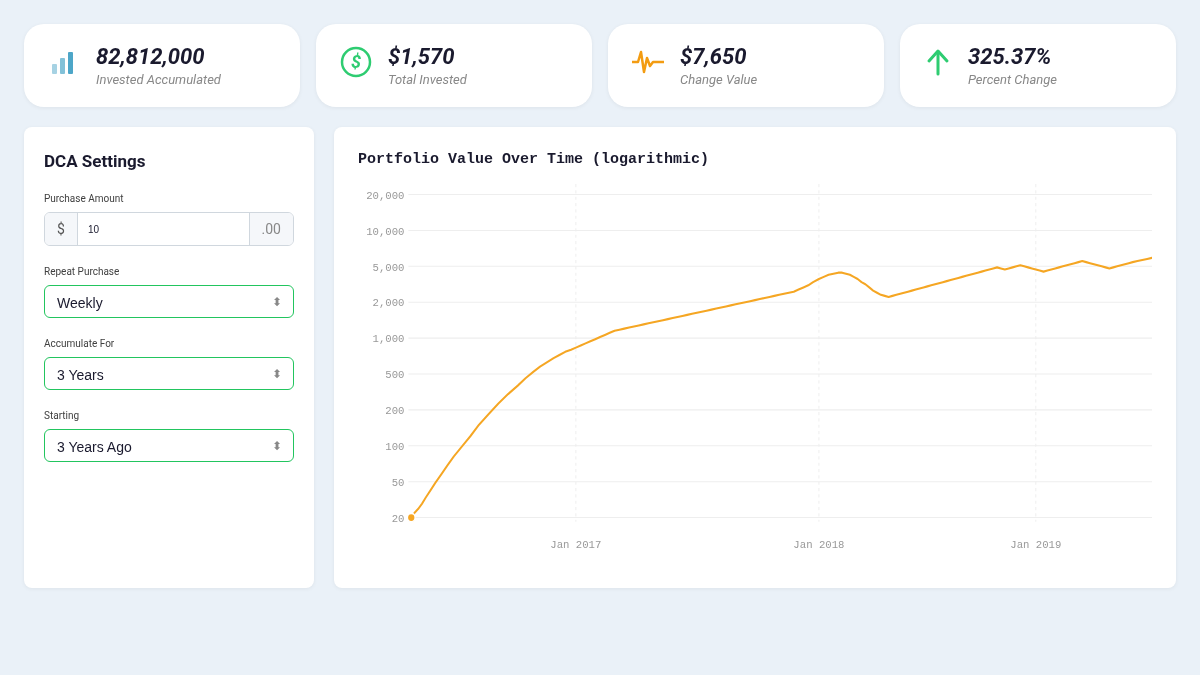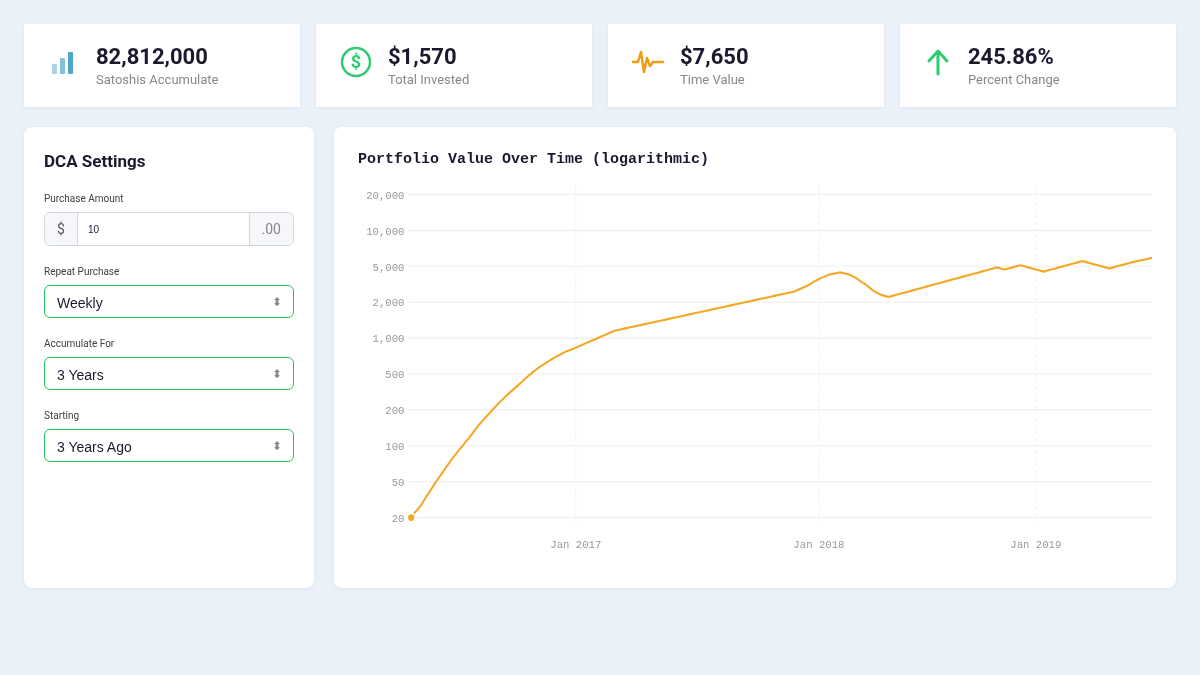--- a/index.html
+++ b/index.html
@@ -10,26 +10,27 @@
       min-height: 675px;
     }
     .top-cards {
       display: grid;
       grid-template-columns: repeat(4, 1fr);
       gap: 16px;
       margin-bottom: 20px;
     }
     .card {
       background: #fff;
-      border-radius: 0;
+      border-radius: 20px;
       padding: 20px 24px;
       display: flex;
       align-items: center;
       gap: 16px;
       box-shadow: 0 1px 4px rgba(0,0,0,0.06);
+      font-style: italic;
     }
     .card-icon {
       font-size: 28px;
       flex-shrink: 0;
     }
     .card-content {}
     .card-value {
       font-size: 22px;
       font-weight: 700;
       color: #1a1a2e;
@@ -154,21 +155,21 @@
   <div class="card">
     <div class="card-icon">
       <svg width="32" height="32" viewBox="0 0 32 32" fill="none">
         <rect x="4" y="18" width="5" height="10" rx="1" fill="#4da6c8" opacity="0.5"></rect>
         <rect x="12" y="12" width="5" height="16" rx="1" fill="#4da6c8" opacity="0.7"></rect>
         <rect x="20" y="6" width="5" height="22" rx="1" fill="#4da6c8"></rect>
       </svg>
     </div>
     <div class="card-content">
       <div class="card-value">82,812,000</div>
-      <div class="card-label">Satoshis Accumulate</div>
+      <div class="card-label">Invested Accumulated</div>
     </div>
   </div>
 
   <div class="card">
     <div class="card-icon">
       <svg width="32" height="32" viewBox="0 0 32 32" fill="none">
         <circle cx="16" cy="16" r="14" stroke="#2ecc71" stroke-width="2.5" fill="none"></circle>
         <text x="16" y="22" text-anchor="middle" font-size="18" font-weight="bold" fill="#2ecc71">$</text>
       </svg>
     </div>
@@ -179,33 +180,33 @@
   </div>
 
   <div class="card">
     <div class="card-icon">
       <svg width="32" height="28" viewBox="0 0 32 28" fill="none">
         <polyline points="0,14 6,14 9,4 12,24 15,10 18,18 21,14 32,14" stroke="#f39c12" stroke-width="2.5" fill="none" stroke-linejoin="round" stroke-linecap="round"></polyline>
       </svg>
     </div>
     <div class="card-content">
       <div class="card-value">$7,650</div>
-      <div class="card-label">Time Value</div>
+      <div class="card-label">Change Value</div>
     </div>
   </div>
 
   <div class="card">
     <div class="card-icon">
       <svg width="28" height="32" viewBox="0 0 28 32" fill="none">
         <line x1="14" y1="28" x2="14" y2="6" stroke="#2ecc71" stroke-width="3" stroke-linecap="round"></line>
         <polyline points="5,15 14,5 23,15" stroke="#2ecc71" stroke-width="3" fill="none" stroke-linejoin="round" stroke-linecap="round"></polyline>
       </svg>
     </div>
     <div class="card-content">
-      <div class="card-value">245.86%</div>
+      <div class="card-value">325.37%</div>
       <div class="card-label">Percent Change</div>
     </div>
   </div>
 </div>
 
 <div class="main-section">
 
   <div class="settings-panel">
     <div class="settings-title">DCA Settings</div>
 

